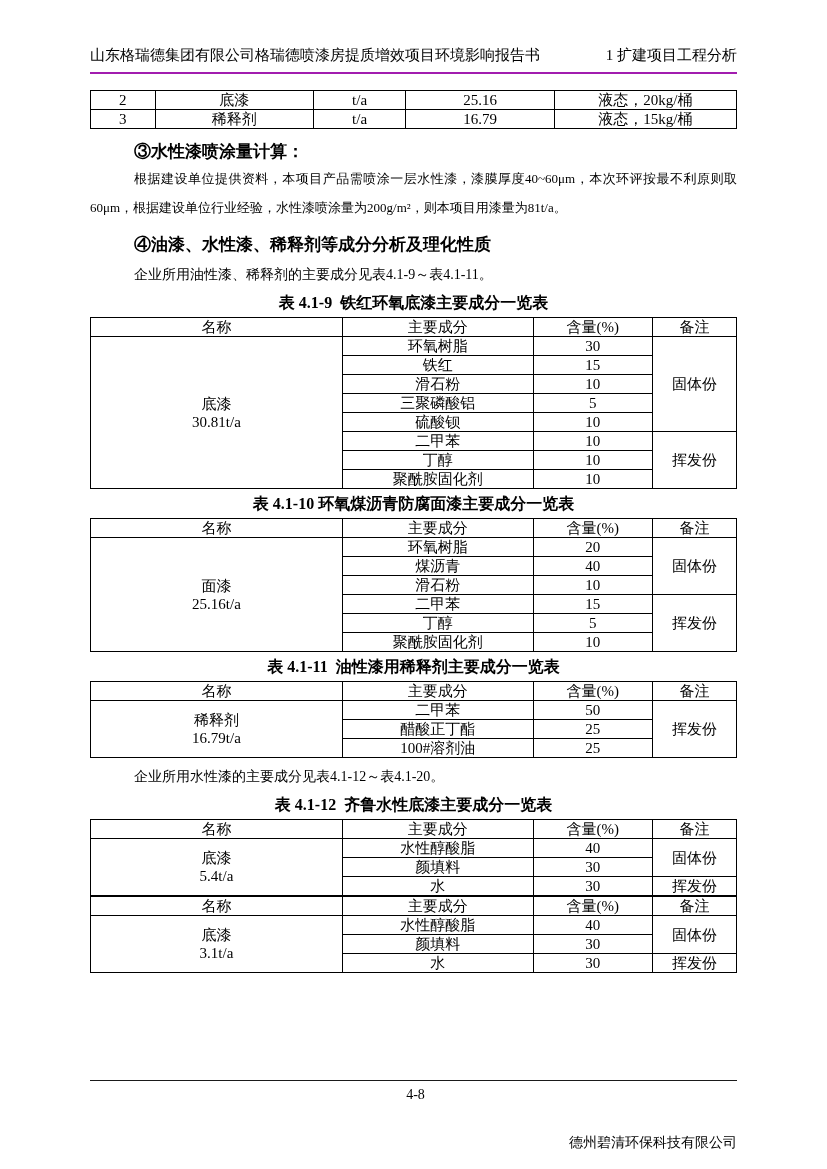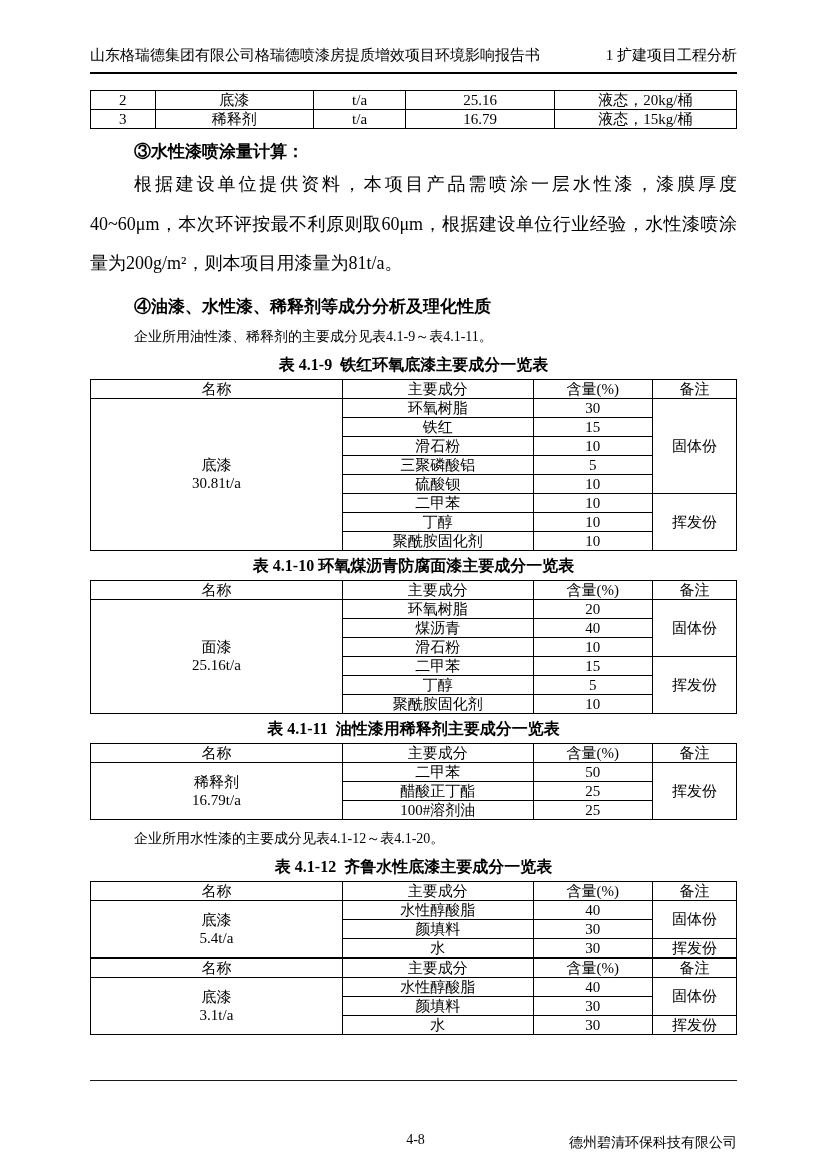--- a/index.html
+++ b/index.html
@@ -10,47 +10,47 @@
     box-sizing:border-box;
     padding:46px 90px 0 90px;
     font-family:"Liberation Serif","DejaVu Serif",serif;
     color:#000;
     overflow:hidden;
   }
   
   .doc-header{
     display:flex;justify-content:space-between;align-items:flex-end;
     font-size:15px;line-height:19px;
-    padding-bottom:7px;border-bottom:2px solid #000000;
+    padding-bottom:7px;border-bottom:2px solid #a21caf;
   }
   
   .doc-table{width:100%;border-collapse:collapse;table-layout:fixed;
     border:1.5px solid #000;}
   .doc-table td{
     border:1px solid #000;text-align:center;vertical-align:middle;
     font-size:15px;line-height:16px;height:16px;padding:1px 2px;
     overflow:hidden;white-space:nowrap;
   }
   .doc-table td.th{font-size:15px;}
   .name-cell div{line-height:18px;}
   .tbl-wrap{margin:0;}
   .top-table-wrap{margin-top:16px;}
   
   .h-bold{font-weight:bold;font-size:17px;line-height:23px;margin:11px 0 0 0;text-indent:44px;}
-  .body-para{font-size:18px;line-height:2.2;text-align:justify;margin:2px 0 0 0;text-indent:44px;}
+  .body-para{font-size:13px;line-height:2.2;text-align:justify;margin:2px 0 0 0;text-indent:44px;}
   .ref-para{font-size:14px;line-height:26px;margin:6px 0 0 0;text-indent:44px;}
   .table-title{font-weight:bold;font-size:16px;line-height:20px;text-align:center;margin:5px 0 4px 0;white-space:pre;}
   
   .doc-footer{
     position:absolute;left:90px;right:90px;top:1080px;
     border-top:1.5px solid #1a1a1a;
     font-size:14px;line-height:18px;padding-top:5px;
   }
   .doc-footer .inner{position:relative;height:18px;}
-  .doc-footer .page-num{position:absolute;left:4px;right:0;text-align:center;margin-top:45px;}
+  .doc-footer .page-num{position:absolute;left:4px;right:0;text-align:center;}
   .doc-footer .company{position:absolute;right:0;margin-top:48px;}
 </style>
 </head>
 <body>
 
 <div class="page">
 
   <div class="doc-header">
     <span>山东格瑞德集团有限公司格瑞德喷漆房提质增效项目环境影响报告书</span>
     <span>1 扩建项目工程分析</span>

